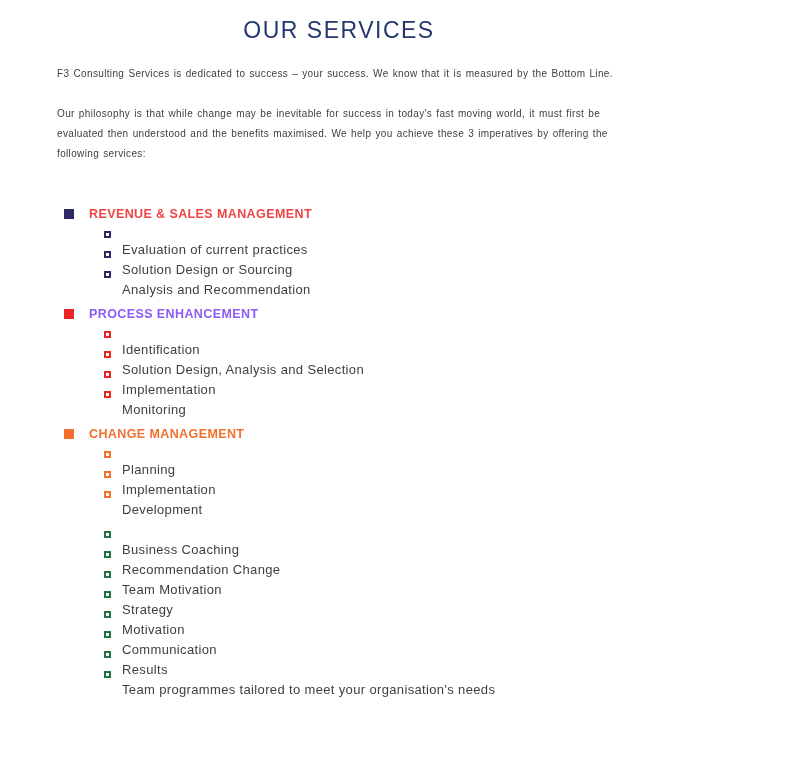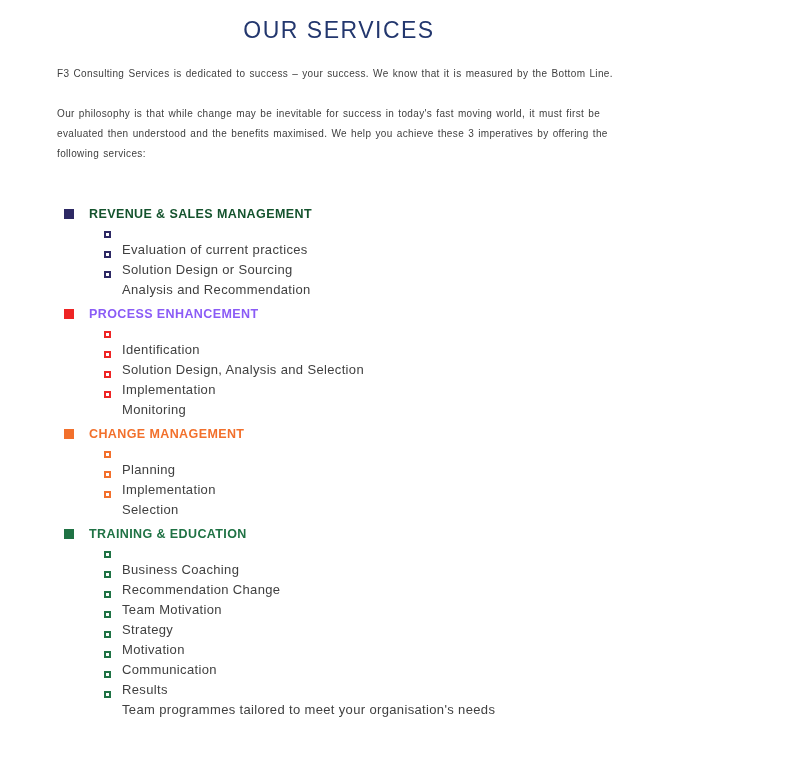--- a/index.html
+++ b/index.html
@@ -94,21 +94,21 @@
   <h1 class="title">OUR SERVICES</h1>
 
   <p class="intro">F3 Consulting Services is dedicated to success – your success. We know that it is measured by the Bottom Line.</p>
 
   <p class="intro">Our philosophy is that while change may be inevitable for success in today's fast moving world, it must first be evaluated then understood and the benefits maximised. We help you achieve these 3 imperatives by offering the following services:</p>
 
   <div class="sections">
   <div class="section">
     <div class="section-heading">
       <span class="sec-bullet" style="background-color: rgb(45, 41, 100);"></span>
-      <span class="section-heading-label" style="color: #14532d;">REVENUE &amp; SALES MANAGEMENT</span>
+      <span class="section-heading-label" style="color: #ef4444;">REVENUE &amp; SALES MANAGEMENT</span>
     </div>
     <ul class="section-items">
           <li class="item">
             <span class="sub-bullet" style="border-color: rgb(45, 41, 100);"></span>
             <span class="item-text">Evaluation of current practices</span>
           </li>
           <li class="item">
             <span class="sub-bullet" style="border-color: rgb(45, 41, 100);"></span>
             <span class="item-text">Solution Design or Sourcing</span>
           </li>
@@ -153,30 +153,26 @@
           <li class="item">
             <span class="sub-bullet" style="border-color: rgb(242, 112, 44);"></span>
             <span class="item-text">Planning</span>
           </li>
           <li class="item">
             <span class="sub-bullet" style="border-color: rgb(242, 112, 44);"></span>
             <span class="item-text">Implementation</span>
           </li>
           <li class="item">
             <span class="sub-bullet" style="border-color: rgb(242, 112, 44);"></span>
-            <span class="item-text">Selection</span>
-          </li>
-        </ul>
-  </div>
-
-  <div class="section">
-    <div class="section-heading">
-      <span class="sec-bullet" style="background-color: rgb(31, 114, 68);"></span>
-      <span class="section-heading-label" style="color: rgb(31, 114, 68);">TRAINING &amp; EDUCATION</span>
-    </div>
+            <span class="item-text">Development</span>
+          </li>
+        </ul>
+  </div>
+
+  <div class="section">
     <ul class="section-items">
           <li class="item">
             <span class="sub-bullet" style="border-color: rgb(31, 114, 68);"></span>
             <span class="item-text">Business Coaching</span>
           </li>
           <li class="item">
             <span class="sub-bullet" style="border-color: rgb(31, 114, 68);"></span>
             <span class="item-text">Recommendation Change</span>
           </li>
           <li class="item">

